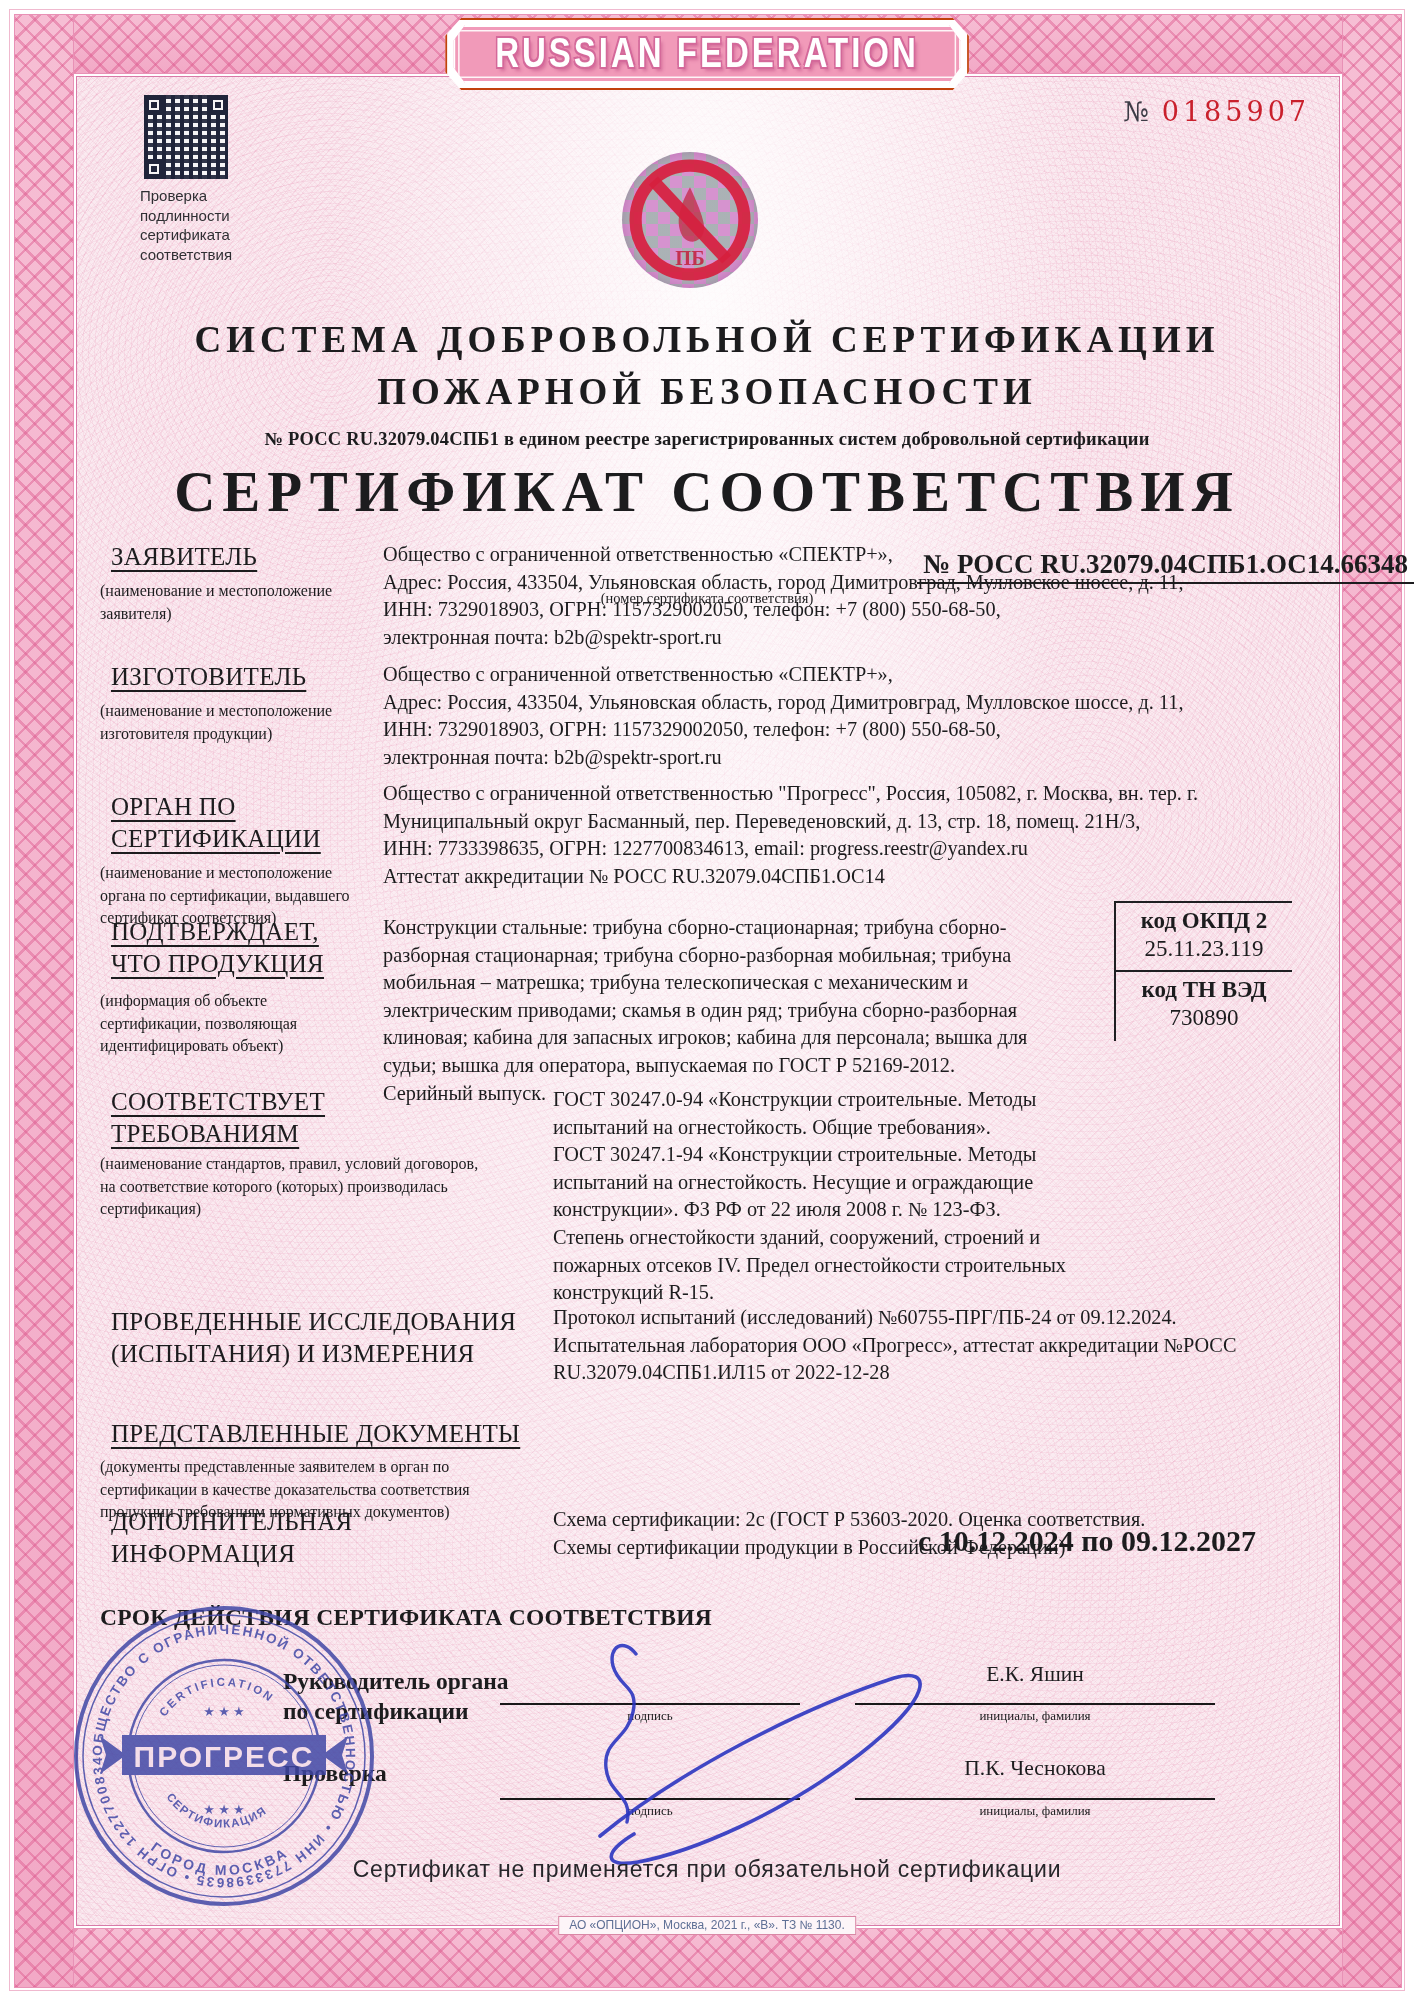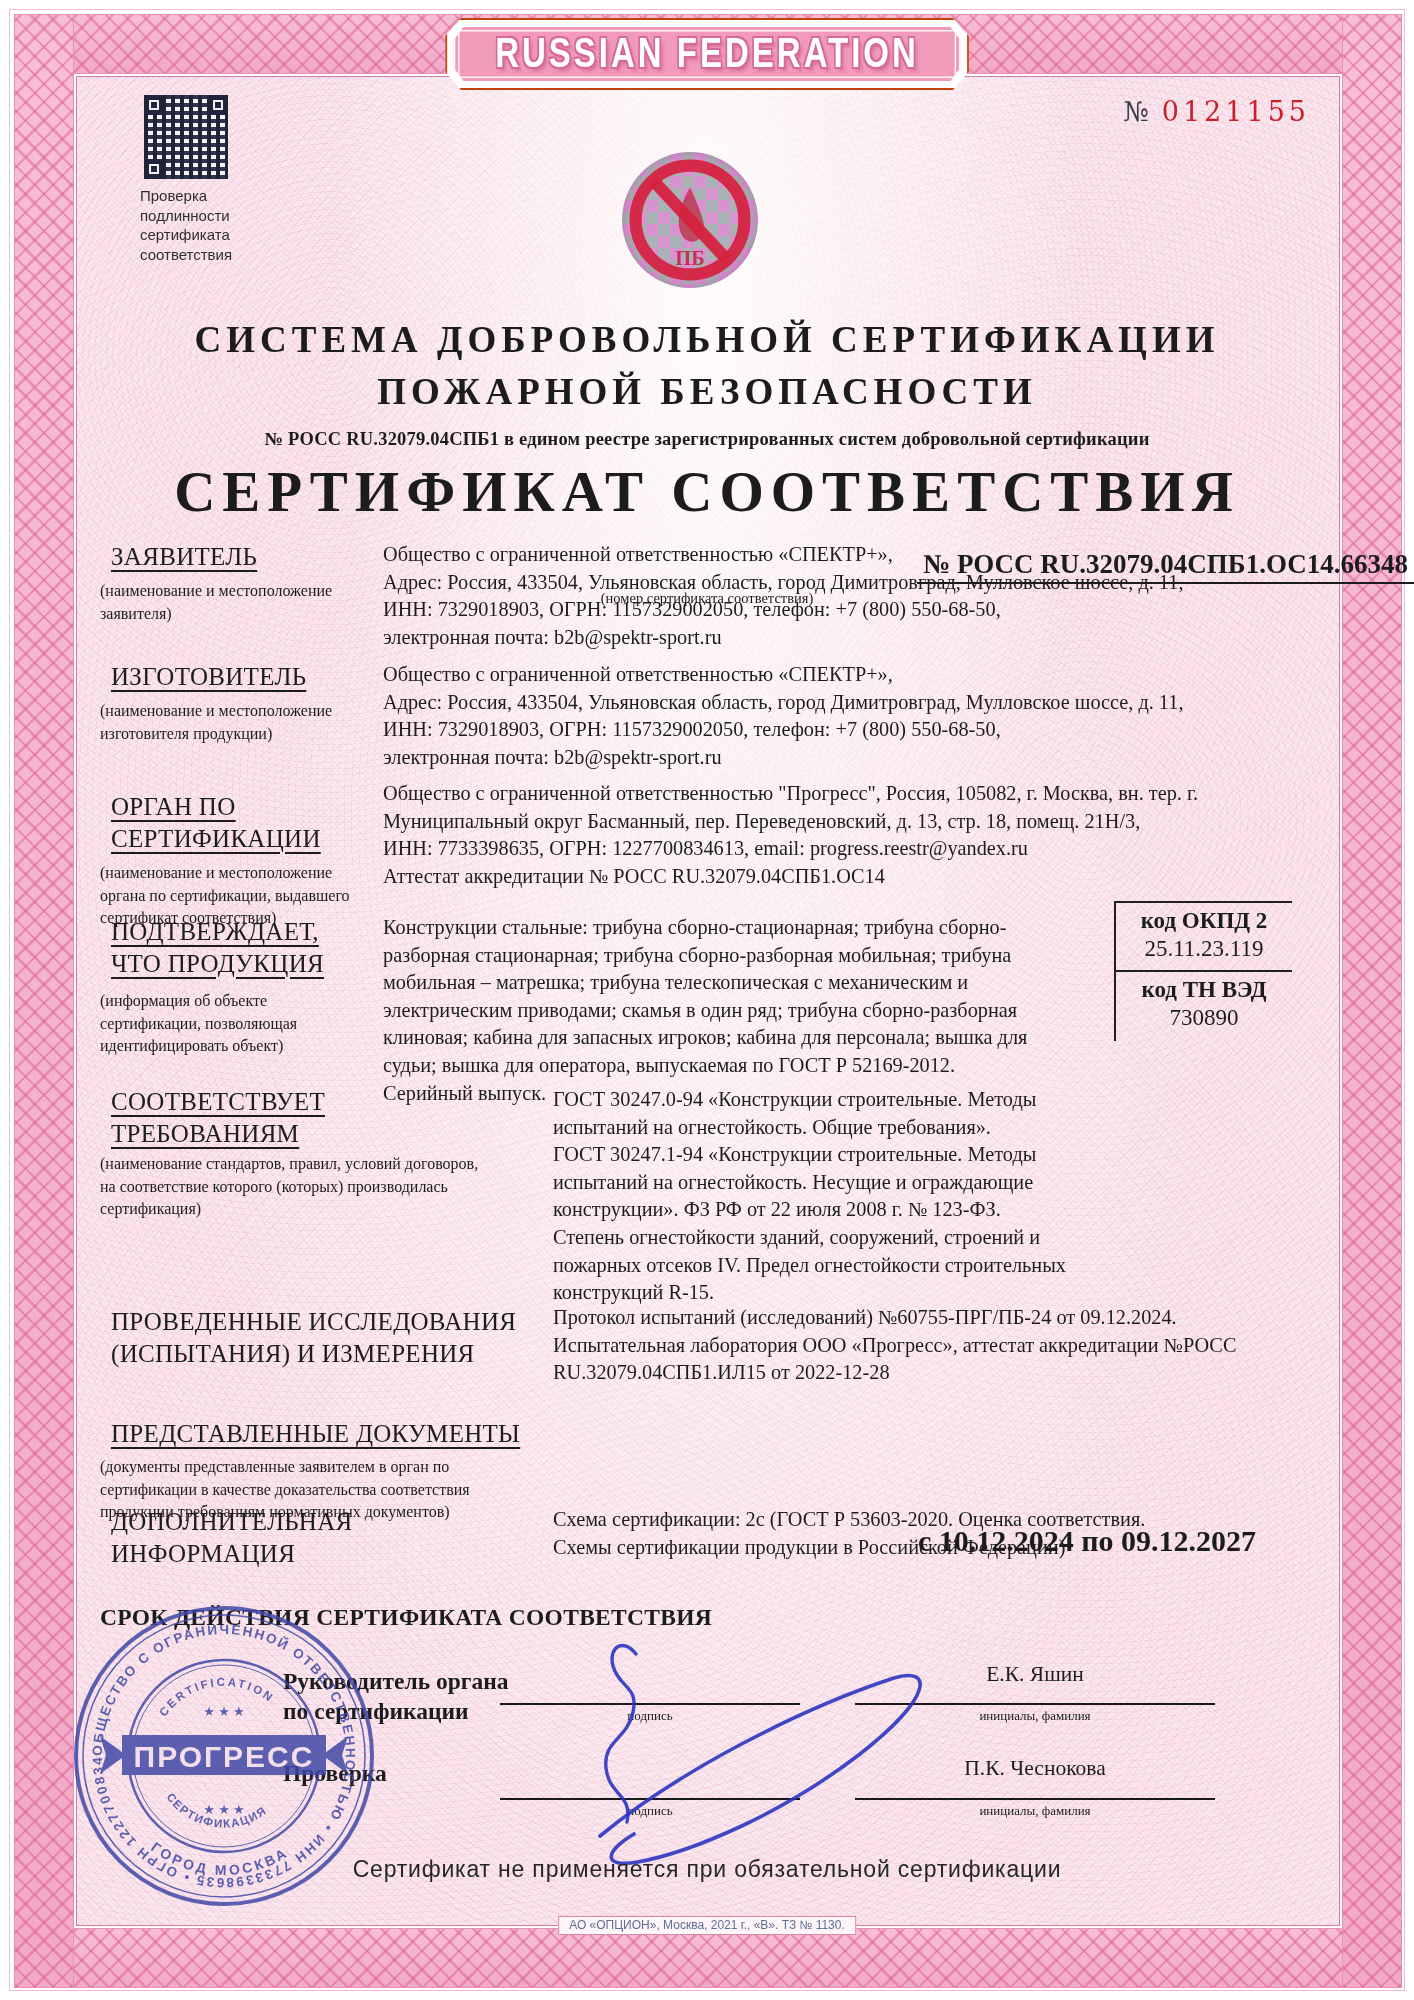--- a/index.html
+++ b/index.html
@@ -124,21 +124,21 @@
   <div class="inner-field"></div>
 
   <div class="banner-outer">
     <div class="banner-inner">
       <span class="banner-text">RUSSIAN FEDERATION</span>
     </div>
   </div>
 
   <div class="serial">
     <span class="pfx">№</span>
-    <span class="num">0121155</span>
+    <span class="num">0185907</span>
   </div>
 
   <div class="qr-wrap">
     <div class="qr">
       <span class="finder f-tl"></span>
       <span class="finder f-tr"></span>
       <span class="finder f-bl"></span>
     </div>
     <div class="qr-caption">Проверка
 подлинности

